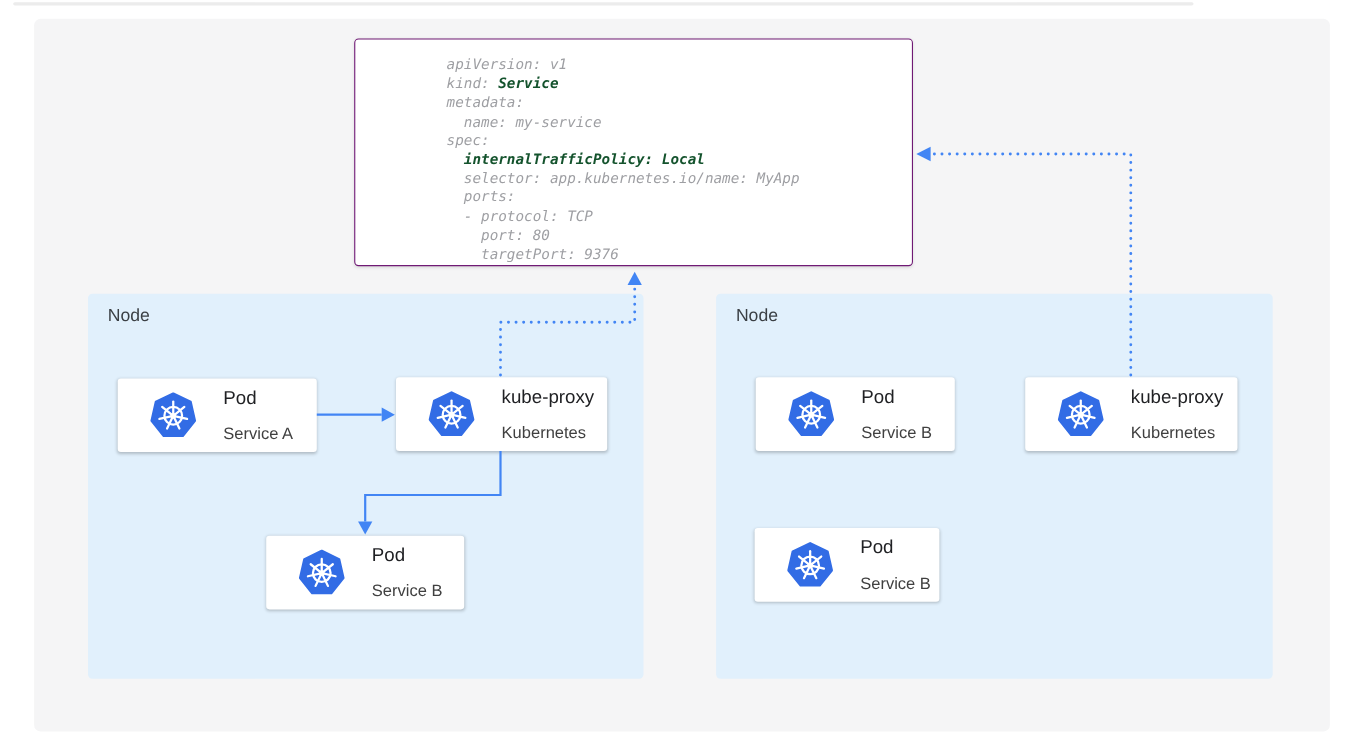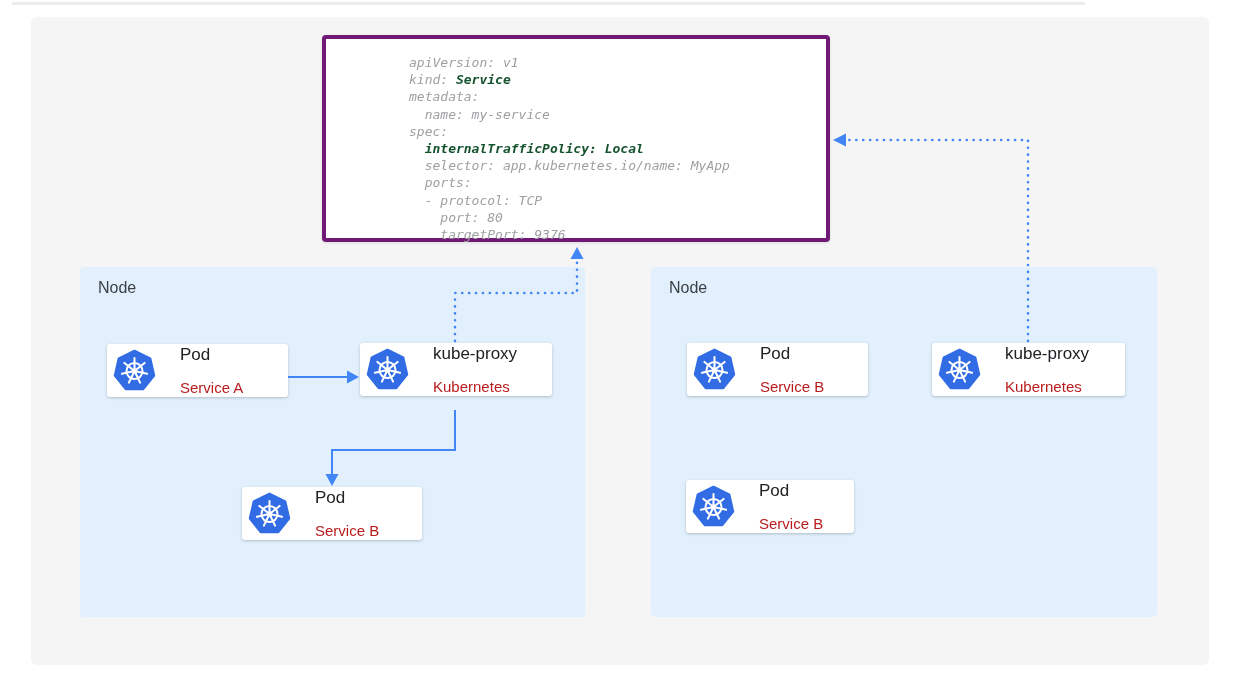--- a/index.html
+++ b/index.html
@@ -10,48 +10,48 @@
   .top-divider{
     position:absolute;left:12px;top:2px;width:1073px;height:3px;
     background:#ececec;border-radius:3px;
   }
   .canvas{
     position:absolute;left:31px;top:17px;width:1178px;height:648px;
     background:var(--panel-background,#f5f5f6);border-radius:6px;
   }
   .yaml-card{
     position:absolute;left:322px;top:35px;width:508px;height:207px;
-    background:#ffffff;border:4px solid #701a75;border-radius:4px;
+    background:#ffffff;border:1px solid #701a75;border-radius:4px;
     box-shadow:0 1px 3px rgba(0,0,0,0.10);box-sizing:border-box;
   }
   .yaml-code{
     padding:15px 0 0 83px;
     font-family:"DejaVu Sans Mono", monospace;
     font-style:italic;font-size:13px;line-height:17.2px;
     color:#9e9fa3;white-space:pre;
   }
   .yaml-code .b{font-weight:bold;color:#14532d;}
   .node{
     position:absolute;top:267px;width:505px;height:350px;
     background:var(--node-background,#e1f0fc);border-radius:4px;
   }
   .node.left{left:80px;}
   .node.right{left:651px;width:506px;}
   .node-label{
     position:absolute;left:18px;top:12px;font-size:16px;color:#3a3f44;text-align:center;
   }
   .card{
-    position:absolute;background:#ffffff;border-radius:3px;height:53px;
+    position:absolute;background:#ffffff;border-radius:3px;height:67px;
     box-shadow:0 1px 3px rgba(0,0,0,0.22);
-    display:flex;align-items:center;box-sizing:border-box;padding-left:6px;
+    display:flex;align-items:center;box-sizing:border-box;padding-left:29px;
   }
   .card .k8s-icon{flex:0 0 auto;width:43px;height:44px;color:var(--kubernetes-blue,#326ce5);}
   .card .txt{margin-left:24px;}
   .card .title{font-size:17px;line-height:22px;color:#202124;}
-  .card .subtitle{font-size:15px;line-height:20px;color:#b91c1c;margin-top:12px;}
+  .card .subtitle{font-size:15px;line-height:20px;color:#404040;margin-top:12px;}
   .card.pod-a{left:107px;top:344px;width:181px;}
   .card.kp-left{left:360px;top:343px;width:192px;}
   .card.pod-b-left{left:242px;top:487px;width:180px;}
   .card.pod-b-right-top{left:687px;top:343px;width:181px;}
   .card.kp-right{left:932px;top:343px;width:193px;}
   .card.pod-b-right-bottom{left:686px;top:480px;width:168px;}
   .arrows{position:absolute;left:0;top:0;width:1233px;height:683px;pointer-events:none;}
   .arrows .solid{stroke:var(--arrow-blue,#4285f4);stroke-width:2;fill:none;}
   .arrows .dotted{
     stroke:var(--arrow-blue,#4285f4);stroke-width:2.6;fill:none;

